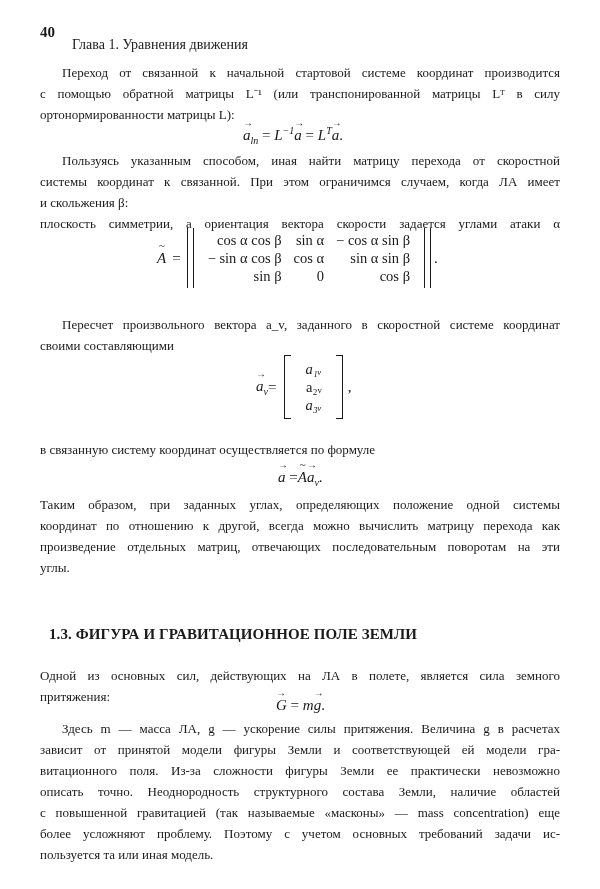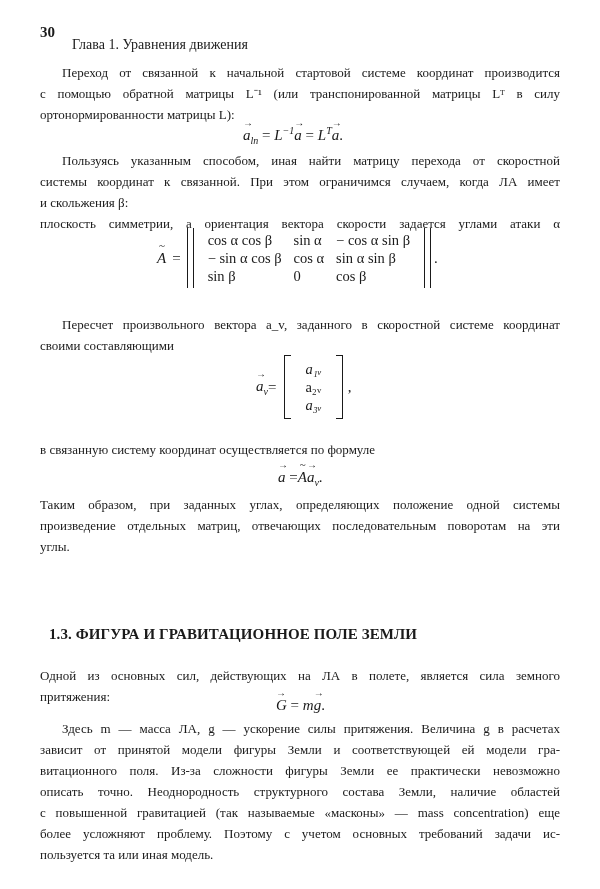--- a/index.html
+++ b/index.html
@@ -14,30 +14,30 @@
   .eq { font-size:15px; font-style:italic; white-space:nowrap; }
   .eq .up { font-style:normal; }
   .vec { position:relative; display:inline-block; }
   .vec::before { content:"\2192"; position:absolute; top:-10px; left:0; font-size:10px; font-style:normal; }
   .tilde { position:relative; display:inline-block; }
   .tilde::before { content:"~"; position:absolute; top:-11px; left:2px; font-size:11px; font-style:normal; }
   sub, sup { font-size:10px; }
   .matrix { display:flex; align-items:center; }
   .dbar { width:5px; height:60px; border-left:1.6px solid #1a1a1a; border-right:1.6px solid #1a1a1a; }
   .mtab { border-collapse:collapse; margin:0 8px; }
-  .mtab td { padding:0 6px; text-align:left; font-size:14.5px; line-height:18px; font-style:normal; }
+  .mtab td { padding:0 6px; text-align:right; font-size:14.5px; line-height:18px; font-style:normal; }
   .brk { width:6px; height:62px; border:1.4px solid #1a1a1a; }
   .brk.l { border-right:none; }
   .brk.r { border-left:none; }
   .sec { left:49px; top:626px; font-family:Liberation Serif, serif; font-weight:bold; font-size:15px; letter-spacing:0.1px; }
 </style>
 </head>
 <body>
 
-<div class="abs hdr-num">30</div>
+<div class="abs hdr-num">40</div>
 <div class="abs hdr-title">Глава 1. Уравнения движения</div>
 
 <div class="abs p" style="top:62px;">
   <span class="line" style="padding-left:22px;">Переход от связанной к начальной стартовой системе координат производится</span>
   <span class="line">с помощью обратной матрицы L⁻¹ (или транспонированной матрицы Lᵀ в силу</span>
   <span class="line last">ортонормированности матрицы L):</span>
 </div>
 
 <div class="abs eq" style="left:243px; top:125px;">
   <span class="vec">a</span><sub>ln</sub> <span class="up">=</span> L<sup>−1</sup><span class="vec">a</span> <span class="up">=</span> L<sup>T</sup><span class="vec">a</span><span class="up">.</span>
@@ -106,20 +106,21 @@
 <div class="abs p" style="top:439px;">
   <span>в связанную систему координат осуществляется по формуле</span>
 </div>
 
 <div class="abs eq" style="left:278px; top:469px;">
   <span class="vec">a</span> <span class="up">=</span><span class="tilde">A</span><span class="vec">a</span><sub>v</sub><span class="up">.</span>
 </div>
 
 <div class="abs p" style="top:494px;">
   <span class="line">Таким образом, при заданных углах, определяющих положение одной системы</span>
+  <span class="line">координат по отношению к другой, всегда можно вычислить матрицу перехода как</span>
   <span class="line">произведение отдельных матриц, отвечающих последовательным поворотам на эти</span>
   <span class="line last">углы.</span>
 </div>
 
 <div class="abs sec">1.3.  ФИГУРА И ГРАВИТАЦИОННОЕ ПОЛЕ ЗЕМЛИ</div>
 
 <div class="abs p" style="top:650px;margin-top:15px;">
   <span class="line">Одной из основных сил, действующих на ЛА в полете, является сила земного</span>
   <span class="line last">притяжения:</span>
 </div>

